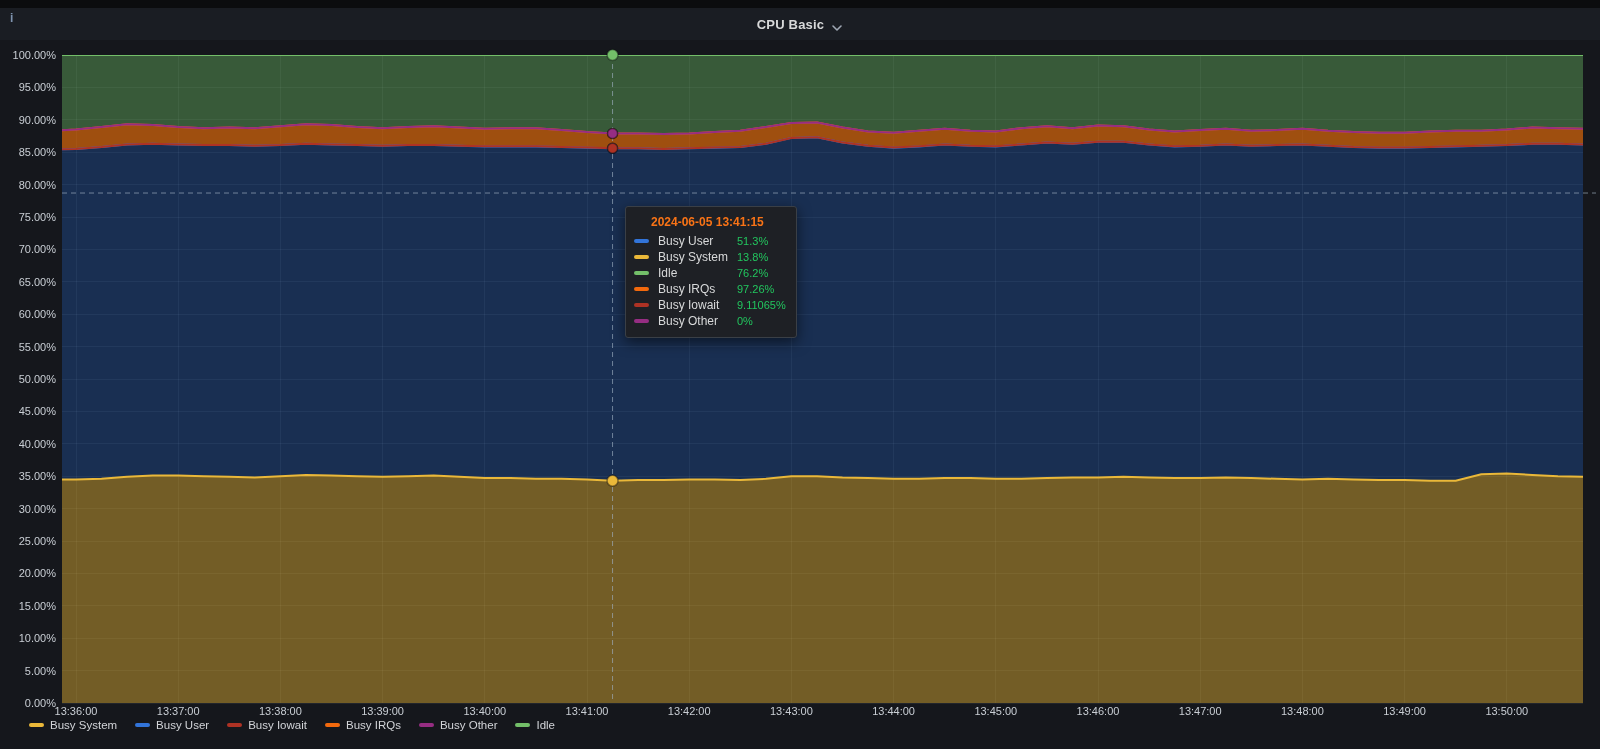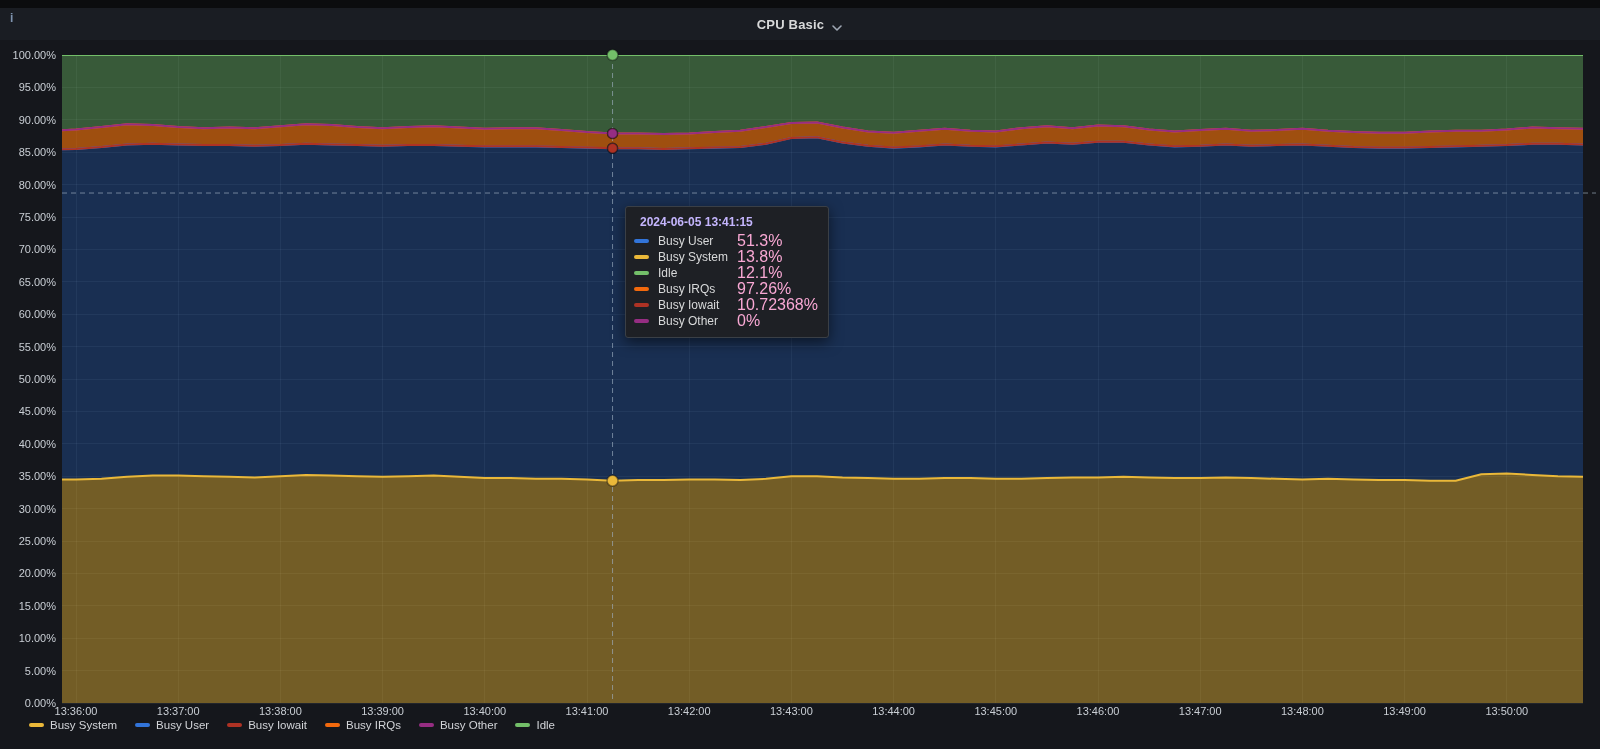--- a/index.html
+++ b/index.html
@@ -7,25 +7,25 @@
   .panel{position:absolute;inset:0;background:#15171c;}
   .top-strip{position:absolute;left:0;top:0;width:1600px;height:8px;background:#0b0c0e;}
   .header{position:absolute;left:0;top:8px;width:1600px;height:32px;background:#1a1d23;display:flex;align-items:center;justify-content:center;}
   .title-wrap{display:flex;align-items:center;gap:7px;cursor:pointer;}
   .panel-title{font-size:13px;font-weight:700;color:#d8d9da;letter-spacing:.2px;}
   .chev{display:inline-block;width:12px;height:10px;}
   .info-corner{position:absolute;left:10px;top:12px;font-size:12px;font-weight:700;color:#7f93af;line-height:1;cursor:pointer;}
   .chart-wrap{position:absolute;left:0;top:40px;width:1344px;height:709px;}
   svg text{font-family:"Liberation Sans", sans-serif;}
   .tooltip{position:absolute;left:625px;top:206px;background:#1e2025;border:1px solid #3a3f46;border-radius:3px;box-shadow:0 4px 14px rgba(0,0,0,.55);padding:7px 10px 8px 8px;z-index:5;min-width:148px;}
-  .tooltip-title{font-size:12px;font-weight:700;color:#c4b5fd;white-space:nowrap;margin:1px 0 4px 6px;}
+  .tooltip-title{font-size:12px;font-weight:700;color:#f97316;white-space:nowrap;margin:1px 0 4px 17px;}
   .tt-row{display:flex;align-items:center;height:16px;}
   .tt-swatch{width:15px;height:4px;border-radius:2px;flex:0 0 15px;margin-right:9px;}
   .tt-label{font-size:12px;color:#d8d9da;width:79px;white-space:nowrap;}
-  .tt-value{font-size:16px;color:#f9a8d4;white-space:nowrap;}
+  .tt-value{font-size:11px;color:#22c55e;white-space:nowrap;}
   .legend{position:absolute;left:29px;top:719px;display:flex;align-items:center;gap:18px;}
   .legend-item{display:flex;align-items:center;gap:6px;cursor:pointer;}
   .lg-swatch{width:15px;height:4px;border-radius:2px;}
   .lg-label{font-size:11.5px;font-weight:500;color:#d2d4d8;white-space:nowrap;}
 </style>
 </head>
 <body>
 
 <div class="panel">
   <div class="top-strip"></div>
@@ -154,31 +154,31 @@
           <span class="tt-value">51.3%</span>
         </div>
         <div class="tt-row">
           <span class="tt-swatch" style="background: rgb(234, 184, 57);"></span>
           <span class="tt-label">Busy System</span>
           <span class="tt-value">13.8%</span>
         </div>
         <div class="tt-row">
           <span class="tt-swatch" style="background: rgb(115, 191, 105);"></span>
           <span class="tt-label">Idle</span>
-          <span class="tt-value">12.1%</span>
+          <span class="tt-value">76.2%</span>
         </div>
         <div class="tt-row">
           <span class="tt-swatch" style="background: rgb(242, 105, 13);"></span>
           <span class="tt-label">Busy IRQs</span>
           <span class="tt-value">97.26%</span>
         </div>
         <div class="tt-row">
           <span class="tt-swatch" style="background: rgb(174, 50, 36);"></span>
           <span class="tt-label">Busy Iowait</span>
-          <span class="tt-value">10.72368%</span>
+          <span class="tt-value">9.11065%</span>
         </div>
         <div class="tt-row">
           <span class="tt-swatch" style="background: rgb(150, 45, 130);"></span>
           <span class="tt-label">Busy Other</span>
           <span class="tt-value">0%</span>
         </div>
       </div>
   </div>
 
   <div class="legend" id="legend">

